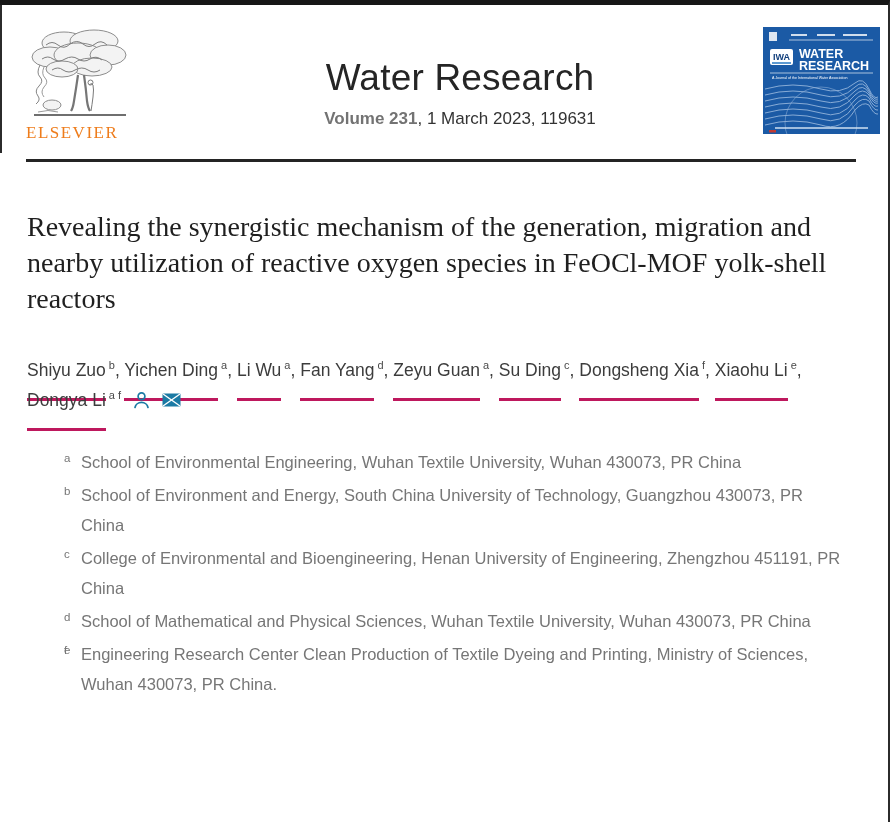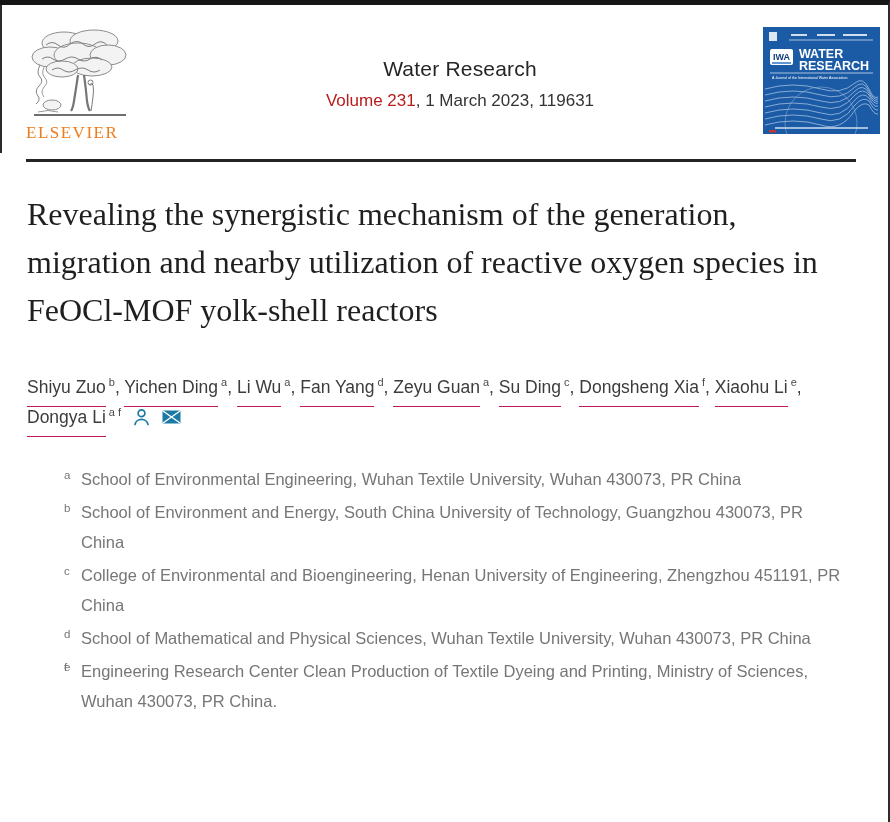--- a/index.html
+++ b/index.html
@@ -30,70 +30,71 @@
     color:#ee7c1b;
     letter-spacing:1.5px;
     margin-top:2px;
   }
   .head-center{
     flex:1 1 auto;
     text-align:center;
     padding-top:32px;
   }
   .journal-title{
-    font-size:21px;
+    font-size:37px;
     color:#252525;
     font-weight:400;
     letter-spacing:.2px;
   }
   .volume-line{
     margin-top:10px;
     font-size:17px;
     color:#333333;
   }
   .volume-line a{
-    color:#b91c1c;
+    color:#737373;
     text-decoration:none;
     cursor:pointer;
+    font-weight:bold;
   }
   .cover{
     flex:0 0 auto;
     width:117px;height:107px;
     margin-top:2px;
     cursor:pointer;
     margin-left:19px;
   }
   .cover svg{display:block;}
   
   .divider{
     margin:16px 32px 0 26px;
     border-top:3px solid #242424;
   }
   
   .article-title{
-    margin:28px 40px 0 27px;
+    margin:47px 40px 0 27px;
     max-width:822px;
     font-family:"Liberation Serif", serif;
     font-weight:400;
-    font-size:32px;
-    line-height:48px;
+    font-size:28px;
+    line-height:36px;
     color:#1f1f1f;
   }
   .authors{
     margin:38px 60px 0 27px;
     max-width:800px;
     font-size:17.5px;
     line-height:30px;
     color:#3c3c3c;
   }
   .author-link{
     color:#3c3c3c;
     text-decoration:none;
-    border-bottom:1px solid #be185d;
-    padding-bottom:9px;
+    border-bottom:3px solid #be185d;
+    padding-bottom:18px;
     cursor:pointer;
   }
   .author-sup{
     font-size:11px;
     color:#4a4a4a;
     vertical-align:super;
     line-height:0;
     margin-left:3px;
   }
   .author-sep{color:#3c3c3c;}

